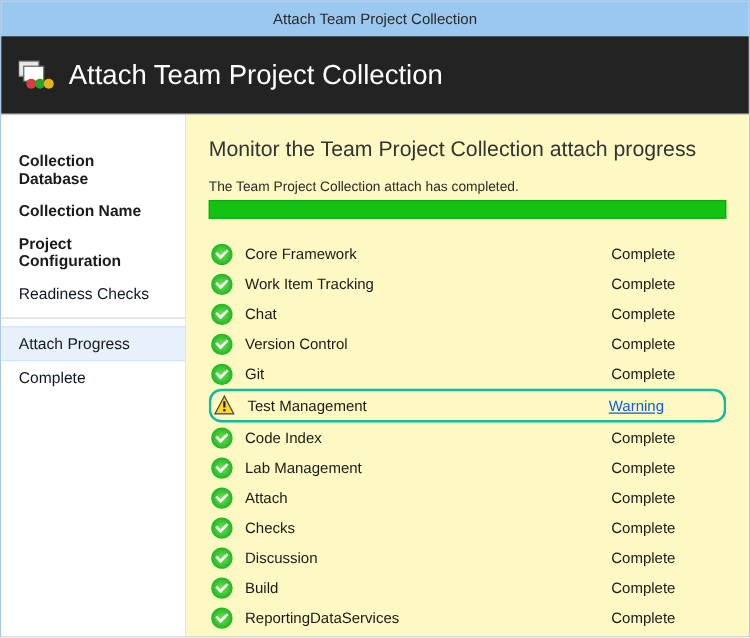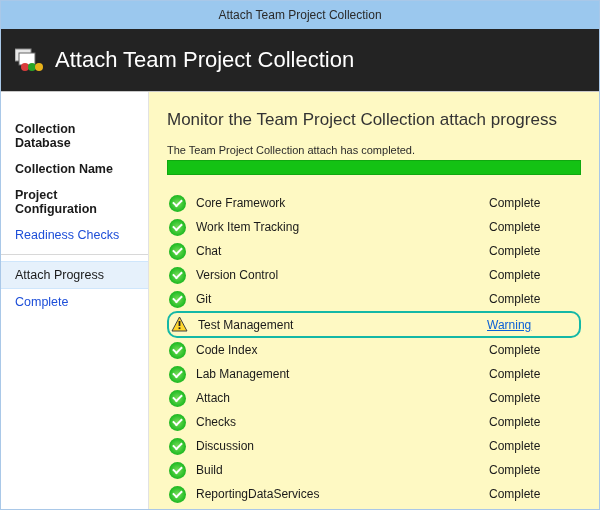--- a/index.html
+++ b/index.html
@@ -44,21 +44,21 @@
     background: #fff;
     border-right: 1px solid #e2e2e2;
     padding-top: 24px;
   }
   .side-item {
     font-size: 12.5px;
     color: #1a1a1a;
     padding: 6px 14px;
     cursor: pointer;
   }
-  .side-item.dim { color: #1d4ed8; }
+  .side-item.dim { color: #0f172a; }
   .side-item.sel {
     background: #e6f1fb;
     border-top: 1px solid #cfe6fb;
     border-bottom: 1px solid #cfe6fb;
   }
   .side-item.bold { font-weight: 600; }
   .side-sep {
     height: 1px;
     background: #d8d8d8;
     margin: 6px 0;

